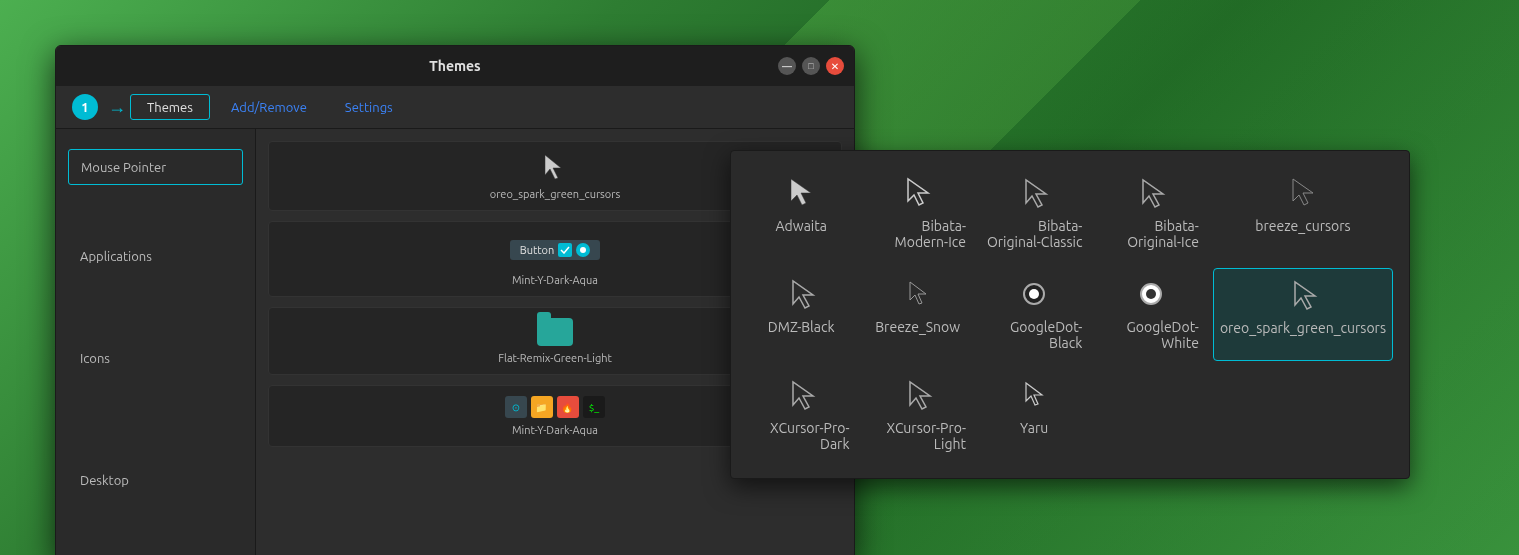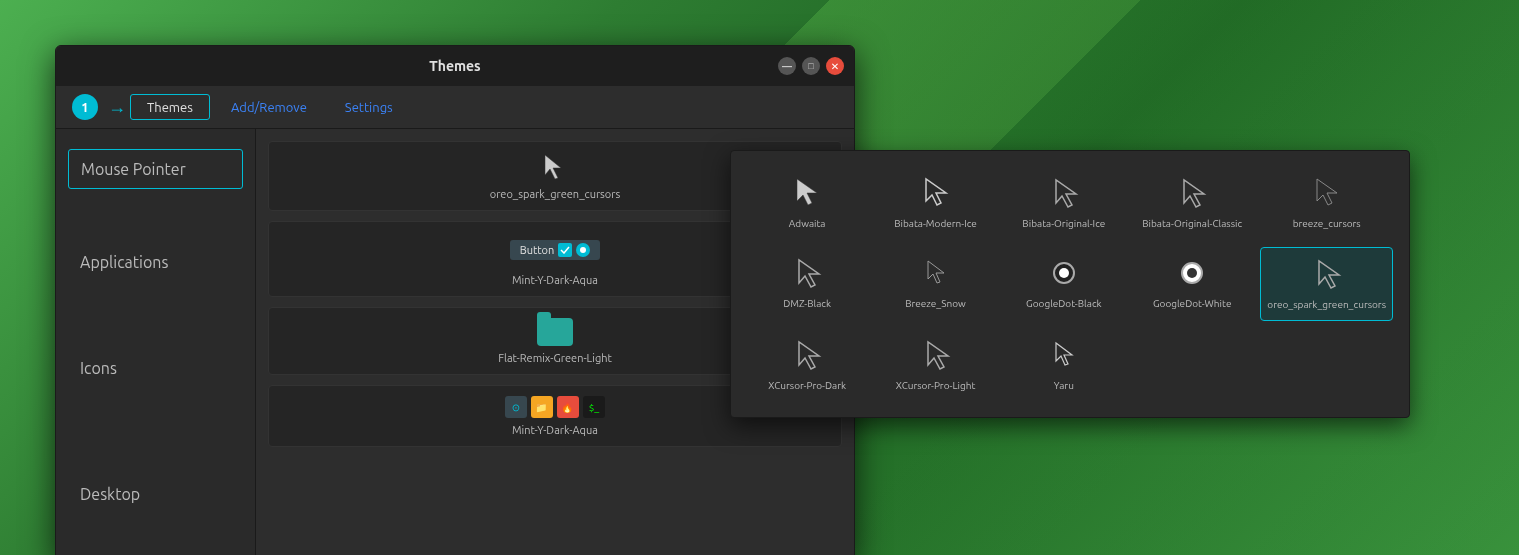--- a/index.html
+++ b/index.html
@@ -118,21 +118,21 @@
 
     .sidebar {
       width: 200px;
       background: #2a2a2a;
       padding: 16px 0;
       border-right: 1px solid #1a1a1a;
     }
     .sidebar-item {
       padding: 14px 24px;
       color: #bbb;
-      font-size: 16px;
+      font-size: 13px;
       cursor: pointer;
       position: relative;
     }
     .sidebar-item.mouse-pointer {
       border: 1px solid #00bcd4;
       margin: 4px 12px;
       padding: 10px 12px;
       border-radius: 3px;
     }
 
@@ -274,22 +274,22 @@
       padding: 10px 6px;
       border-radius: 4px;
       cursor: pointer;
     }
     .cursor-item.selected {
       border: 1px solid #00bcd4;
       background: #1e3a3a;
     }
     .cursor-item-label {
       color: #bbb;
-      font-size: 10px;
-      text-align: center;
+      font-size: 14px;
+      text-align: right;
     }
 
     
     svg.cursor-svg {
       width: 28px;
       height: 28px;
     }
 
     
     .content-area::-webkit-scrollbar { width: 6px; }
@@ -402,27 +402,27 @@
       <div class="cursor-item">
         <div><svg viewBox="0 0 32 32" width="32" height="32">
             <polygon points="6,2 6,24 12,18 17,28 21,26 16,16 26,16" fill="none" stroke="#cccccc" stroke-width="1.5"></polygon>
           </svg></div>
         <div class="cursor-item-label">Bibata-Modern-Ice</div>
       </div>
       <div class="cursor-item">
         <div><svg viewBox="0 0 32 32" width="32" height="32">
             <polygon points="8,3 8,26 14,19 20,30 24,28 18,17 28,17" fill="none" stroke="#aaaaaa" stroke-width="1.5"></polygon>
           </svg></div>
+        <div class="cursor-item-label">Bibata-Original-Classic</div>
+      </div>
+      <div class="cursor-item">
+        <div><svg viewBox="0 0 32 32" width="32" height="32">
+            <polygon points="8,3 8,26 14,19 20,30 24,28 18,17 28,17" fill="none" stroke="#aaaaaa" stroke-width="1.5"></polygon>
+          </svg></div>
         <div class="cursor-item-label">Bibata-Original-Ice</div>
-      </div>
-      <div class="cursor-item">
-        <div><svg viewBox="0 0 32 32" width="32" height="32">
-            <polygon points="8,3 8,26 14,19 20,30 24,28 18,17 28,17" fill="none" stroke="#aaaaaa" stroke-width="1.5"></polygon>
-          </svg></div>
-        <div class="cursor-item-label">Bibata-Original-Classic</div>
       </div>
       <div class="cursor-item">
         <div><svg viewBox="0 0 32 32" width="32" height="32">
             <polygon points="6,2 6,24 12,18 17,28 21,26 16,16 26,16" fill="none" stroke="#888" stroke-width="1"></polygon>
           </svg></div>
         <div class="cursor-item-label">breeze_cursors</div>
       </div>
       <div class="cursor-item">
         <div><svg viewBox="0 0 32 32" width="32" height="32">
             <polygon points="8,3 8,26 14,19 20,30 24,28 18,17 28,17" fill="none" stroke="#aaaaaa" stroke-width="1.5"></polygon>

